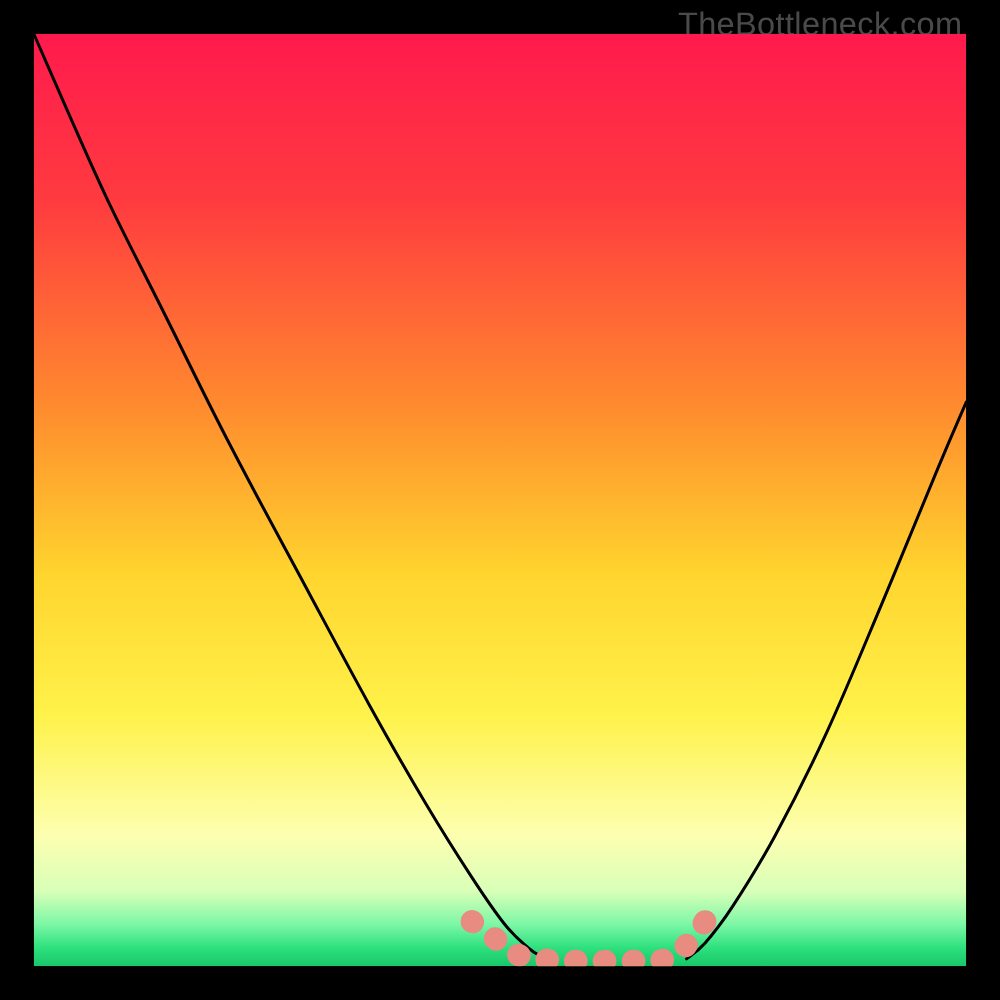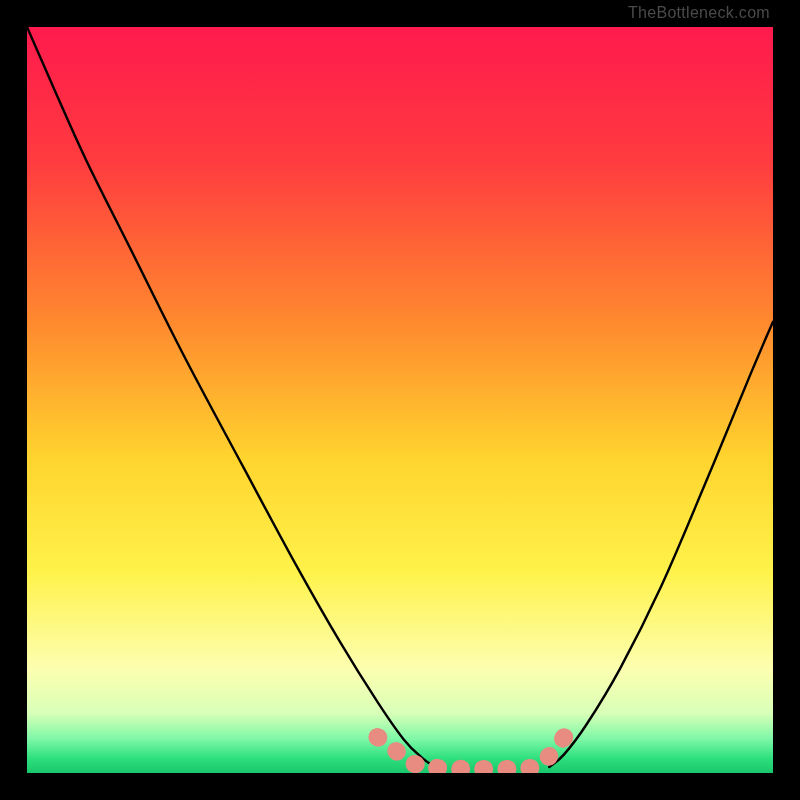--- a/index.html
+++ b/index.html
@@ -22,21 +22,21 @@
     left: 27px;
     top: 27px;
     width: 746px;
     height: 746px;
   }
   .watermark {
     position: absolute;
     top: 4px;
     right: 30px;
     color: #4a4a4a;
-    font-size: 16px;
+    font-size: 26px;
     font-weight: 500;
     letter-spacing: 0.3px;
   }
   svg { display:block; }
 </style>
 </head>
 <body>
 
 <div class="frame">
   <div class="watermark">TheBottleneck.com</div>

